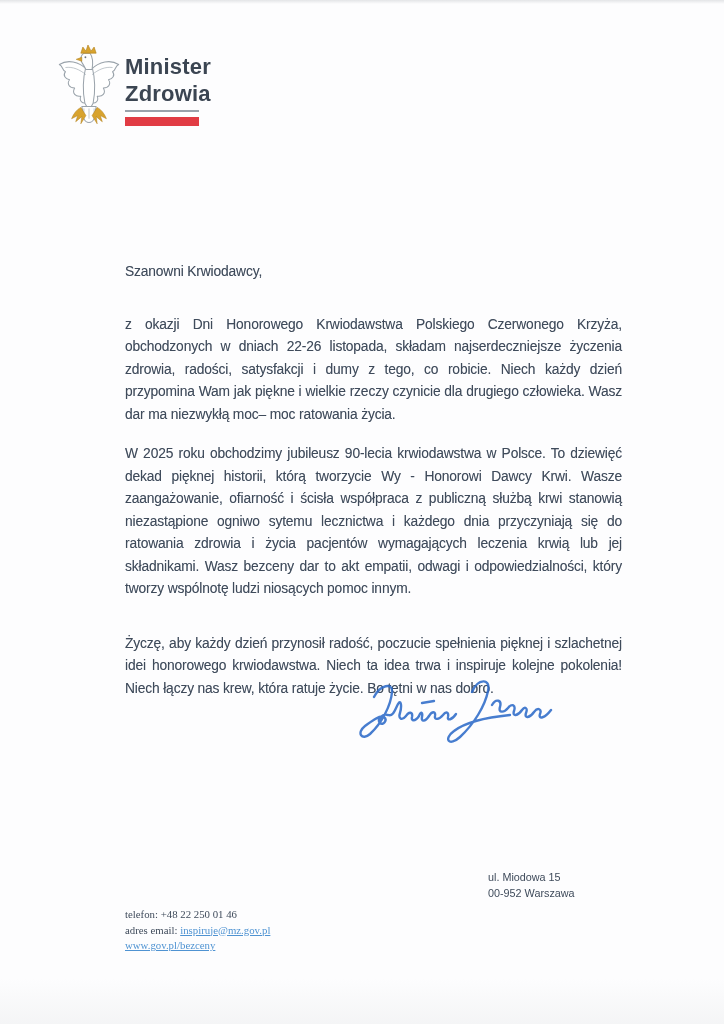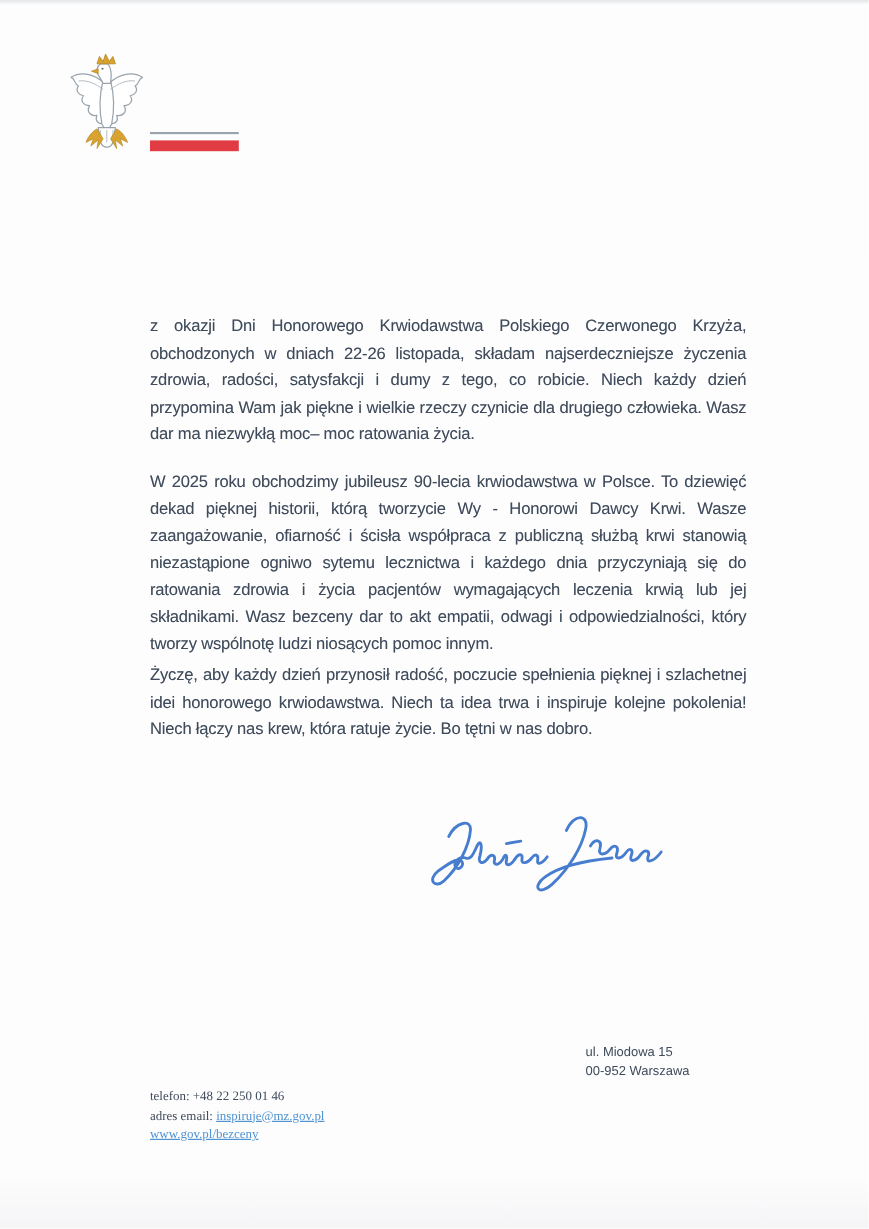--- a/index.html
+++ b/index.html
@@ -38,21 +38,21 @@
   
   .letter-body{
     position:absolute;left:125px;top:261px;width:497px;
     color:#3f4b5b;font-size:13.8px;line-height:22.5px;
     letter-spacing:-0.15px;
     text-shadow:0 0 .4px rgba(63,75,91,.35);
   }
   .salutation{margin:0 0 30px 0;}
   .letter-body p.para{margin:0 0 17px 0;text-align:justify;}
   .letter-body p.para:last-child{margin-bottom:17px;}
-  .letter-body p.para.p2{margin-bottom:4px;}
+  .letter-body p.para.p2{margin-bottom:32px;}
 
   
   .signature{position:absolute;left:352px;top:665px;width:206px;height:88px;}
 
   
   .footer-contact{
     position:absolute;left:125px;top:907px;
     font-size:10.8px;line-height:15.5px;color:#3f4b5b;font-family:Liberation Serif, serif;
   }
   .footer-address{
@@ -87,28 +87,33 @@
     <path d="M24 8 L26 2 L29 6 L31 0 L34 6 L37 2 L39 8 Z" fill="#d8a32e" stroke="#b07f1a" stroke-width="0.6" stroke-linejoin="round"></path>
 
     <path d="M25 12 L19.5 14 L25 16 Z" fill="#d8a32e" stroke="#b07f1a" stroke-width="0.5"></path>
 
     <circle cx="28.5" cy="12" r="0.9" fill="#6a737c"></circle>
 
     <path d="M24 61 C20 63 17 67 15 72 L21 69 L19 75 L25 70 L24 77 L29 69 Z" fill="#d8a32e" stroke="#b07f1a" stroke-width="0.5" stroke-linejoin="round"></path>
     <path d="M40 61 C44 63 47 67 49 72 L43 69 L45 75 L39 70 L40 77 L35 69 Z" fill="#d8a32e" stroke="#b07f1a" stroke-width="0.5" stroke-linejoin="round"></path>
   </svg>
 
+  <div class="ministry-title">
+    <div>Minister</div>
+    <div>Zdrowia</div>
+  </div>
 
   <div class="flag">
     <div class="stripe-top"></div>
     <div class="stripe-white"></div>
     <div class="stripe-red"></div>
   </div>
 
   <div class="letter-body">
+    <p class="salutation">Szanowni Krwiodawcy,</p>
     <p class="para p1">z okazji Dni Honorowego Krwiodawstwa Polskiego Czerwonego Krzyża, obchodzonych w dniach 22-26 listopada, składam najserdeczniejsze życzenia zdrowia, radości, satysfakcji i dumy z tego, co robicie. Niech każdy dzień przypomina Wam jak piękne i wielkie rzeczy czynicie dla drugiego człowieka. Wasz dar ma niezwykłą moc– moc ratowania życia.</p>
     <p class="para p2">W 2025 roku obchodzimy jubileusz 90-lecia krwiodawstwa w Polsce. To dziewięć dekad pięknej historii, którą tworzycie Wy - Honorowi Dawcy Krwi. Wasze zaangażowanie, ofiarność i ścisła współpraca z publiczną służbą krwi stanowią niezastąpione ogniwo sytemu lecznictwa i każdego dnia przyczyniają się do ratowania zdrowia i życia pacjentów wymagających leczenia krwią lub jej składnikami. Wasz bezceny dar to akt empatii, odwagi i odpowiedzialności, który tworzy wspólnotę ludzi niosących pomoc innym.</p>
     <p class="para p3">Życzę, aby każdy dzień przynosił radość, poczucie spełnienia pięknej i szlachetnej idei honorowego krwiodawstwa. Niech ta idea trwa i inspiruje kolejne pokolenia! Niech łączy nas krew, która ratuje życie. Bo tętni w nas dobro.</p>
   </div>
 
   <svg class="signature" viewBox="0 0 206 88" xmlns="http://www.w3.org/2000/svg" aria-hidden="true">
     <g fill="none" stroke="#2f6cc9" stroke-width="2.4" stroke-linecap="round" stroke-linejoin="round" opacity="0.88">
 
       <path d="M22 32 C28 20 41 17 40 27 C39 40 30 58 18 69 C10 76 4 68 13 61 C21 55 28 50 32 52 C36 55 31 61 28 58 C25 55 30 48 36 50 C41 52 43 45 46 39 C49 34 50 41 48 48 C46 54 50 56 54 51 C57 46 61 47 60 52 C59 56 63 57 67 51 C69 46 71 47 70 52 C69 57 73 57 77 51"></path>
       <path d="M70 38 L82 36"></path>

